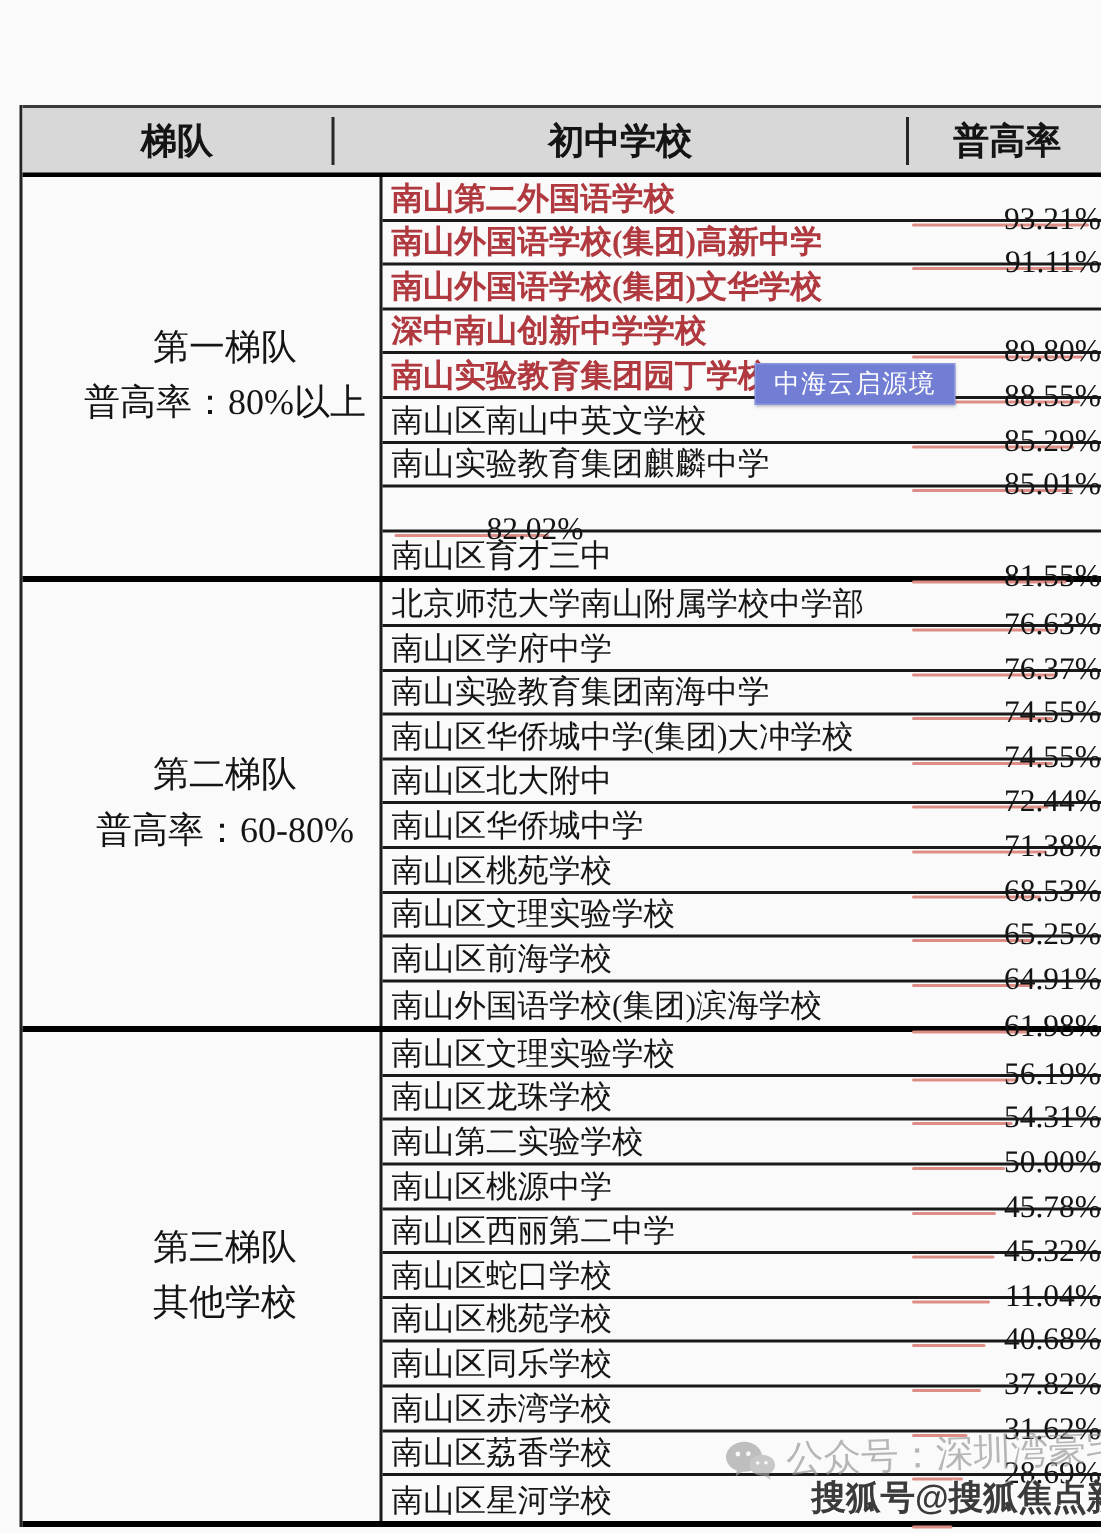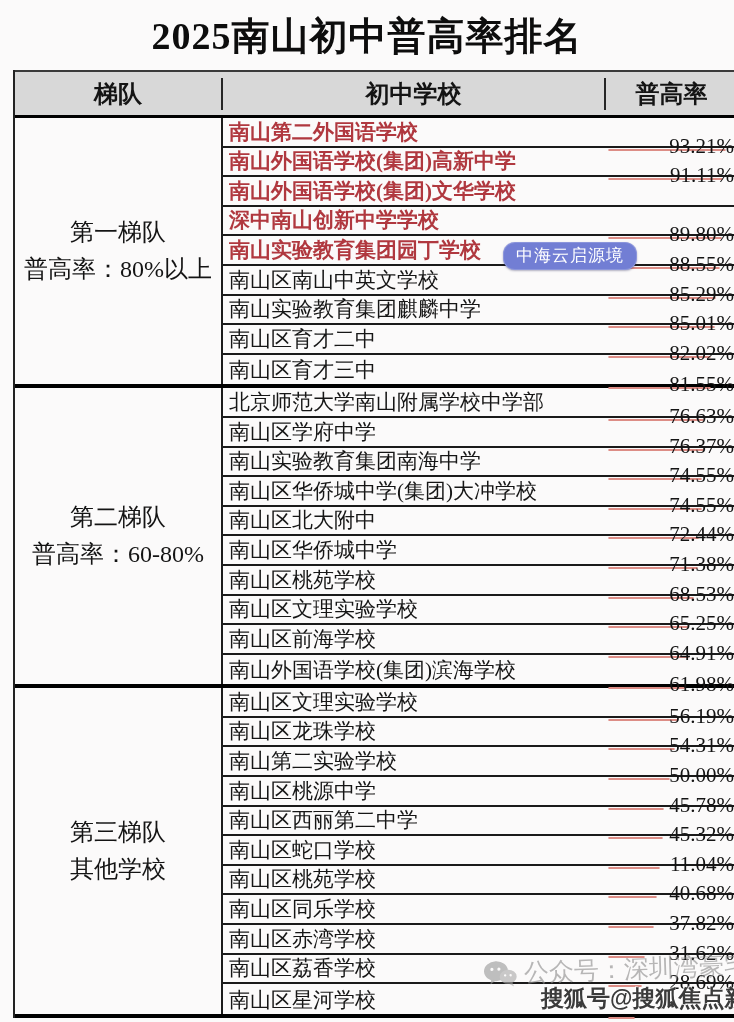--- a/index.html
+++ b/index.html
@@ -20,21 +20,21 @@
     border-top:2px solid #3a3a3a;border-bottom:3px solid #000;
     font-weight:bold;font-size:24px;align-items:center;
   }
   .h-tier{width:206px;text-align:center;}
   .h-school{flex:1;text-align:center;border-left:2px solid #262626;border-right:2px solid #262626;}
   .h-rate{width:131px;text-align:center;}
   .group{display:flex;border-bottom:4px solid #000;}
   .tier-cell{
     width:206px;display:flex;flex-direction:column;justify-content:center;
     align-items:center;gap:9px;font-size:24px;border-right:2px solid #1c1c1c;
-    text-align:center;line-height:1.15;
+    text-align:center;line-height:1.15;padding-left:32px;
   }
   .rows{flex:1;display:flex;flex-direction:column;}
   .row{display:flex;height:29.6px;box-sizing:border-box;border-bottom:2px solid #1a1a1a;align-items:flex-end;}
   .row:last-child{border-bottom:none;}
   .school-cell{
     flex:1;font-size:21px;padding-left:6px;white-space:nowrap;overflow:hidden;
     display:flex;align-items:center;color:#161616;
   }
   .row.hl .school-cell{color:#b0383f;font-weight:bold;}
   .rate-cell{width:137px;border-left:6px solid #6d28d9;position:relative;box-sizing:border-box;}
@@ -42,21 +42,21 @@
     position:absolute;left:2px;top:3px;bottom:3px;box-sizing:border-box;
     background:linear-gradient(90deg,#ec645e 0%,#f2968d 45%,#f9cdc5 78%,#fdeeea 100%);
     border:1px solid #dd8d86;border-radius:1px;
   }
   .rate-label{
     position:absolute;right:3px;top:50%;transform:translateY(-50%);
     font-size:21px;color:#141414;z-index:2;
   }
   .badge{
     position:absolute;left:503px;top:242px;width:134px;height:28px;
-    background:#727dd4;background:#727ed4;border-radius:12px;
+    background:#727dd4;background:#727ed4;border-radius:0;
     color:#ffffff;font-family:"Liberation Sans","DejaVu Sans",sans-serif;
     font-size:17px;line-height:28px;text-align:center;letter-spacing:1px;
     box-shadow:0 1px 2px rgba(40,40,90,0.35), inset 0 0 0 1px rgba(255,255,255,0.18);
     z-index:5;
   }
   .wm-wechat{
     position:absolute;left:483px;top:953px;display:flex;align-items:center;gap:7px;
     color:#8e8e8e;opacity:0.62;font-family:"Liberation Sans","DejaVu Sans",sans-serif;
     font-size:25px;white-space:nowrap;transform:rotate(-2deg);z-index:6;
   }
@@ -64,21 +64,20 @@
     position:absolute;left:541px;top:983px;font-family:"Liberation Sans","DejaVu Sans",sans-serif;
     font-size:23px;font-weight:bold;color:#3b3b3b;white-space:nowrap;z-index:7;
     text-shadow:1px 1px 0 rgba(255,255,255,0.65),-1px -1px 0 rgba(255,255,255,0.65);
   }
 </style>
 </head>
 <body>
 
 <div class="page">
 
-  <div class="title">2025南山初中普高率排名</div>
 
   <div class="tbl">
     <div class="thead">
       <div class="h-tier">梯队</div>
       <div class="h-school">初中学校</div>
       <div class="h-rate">普高率</div>
     </div>
     <div id="table-body">
         <div class="group">
           <div class="tier-cell">
@@ -125,21 +124,20 @@
               </div>
             </div>
             <div class="row">
               <div class="school-cell">南山实验教育集团麒麟中学</div>
               <div class="rate-cell">
                 <div class="bar" style="width: calc(85.01% - 4px);"></div>
                 <span class="rate-label">85.01%</span>
               </div>
             </div>
             <div class="row">
-              <div class="school-cell">南山区育才二中</div>
               <div class="rate-cell">
                 <div class="bar" style="width: calc(82.02% - 4px);"></div>
                 <span class="rate-label">82.02%</span>
               </div>
             </div>
             <div class="row">
               <div class="school-cell">南山区育才三中</div>
               <div class="rate-cell">
                 <div class="bar" style="width: calc(81.55% - 4px);"></div>
                 <span class="rate-label">81.55%</span>

